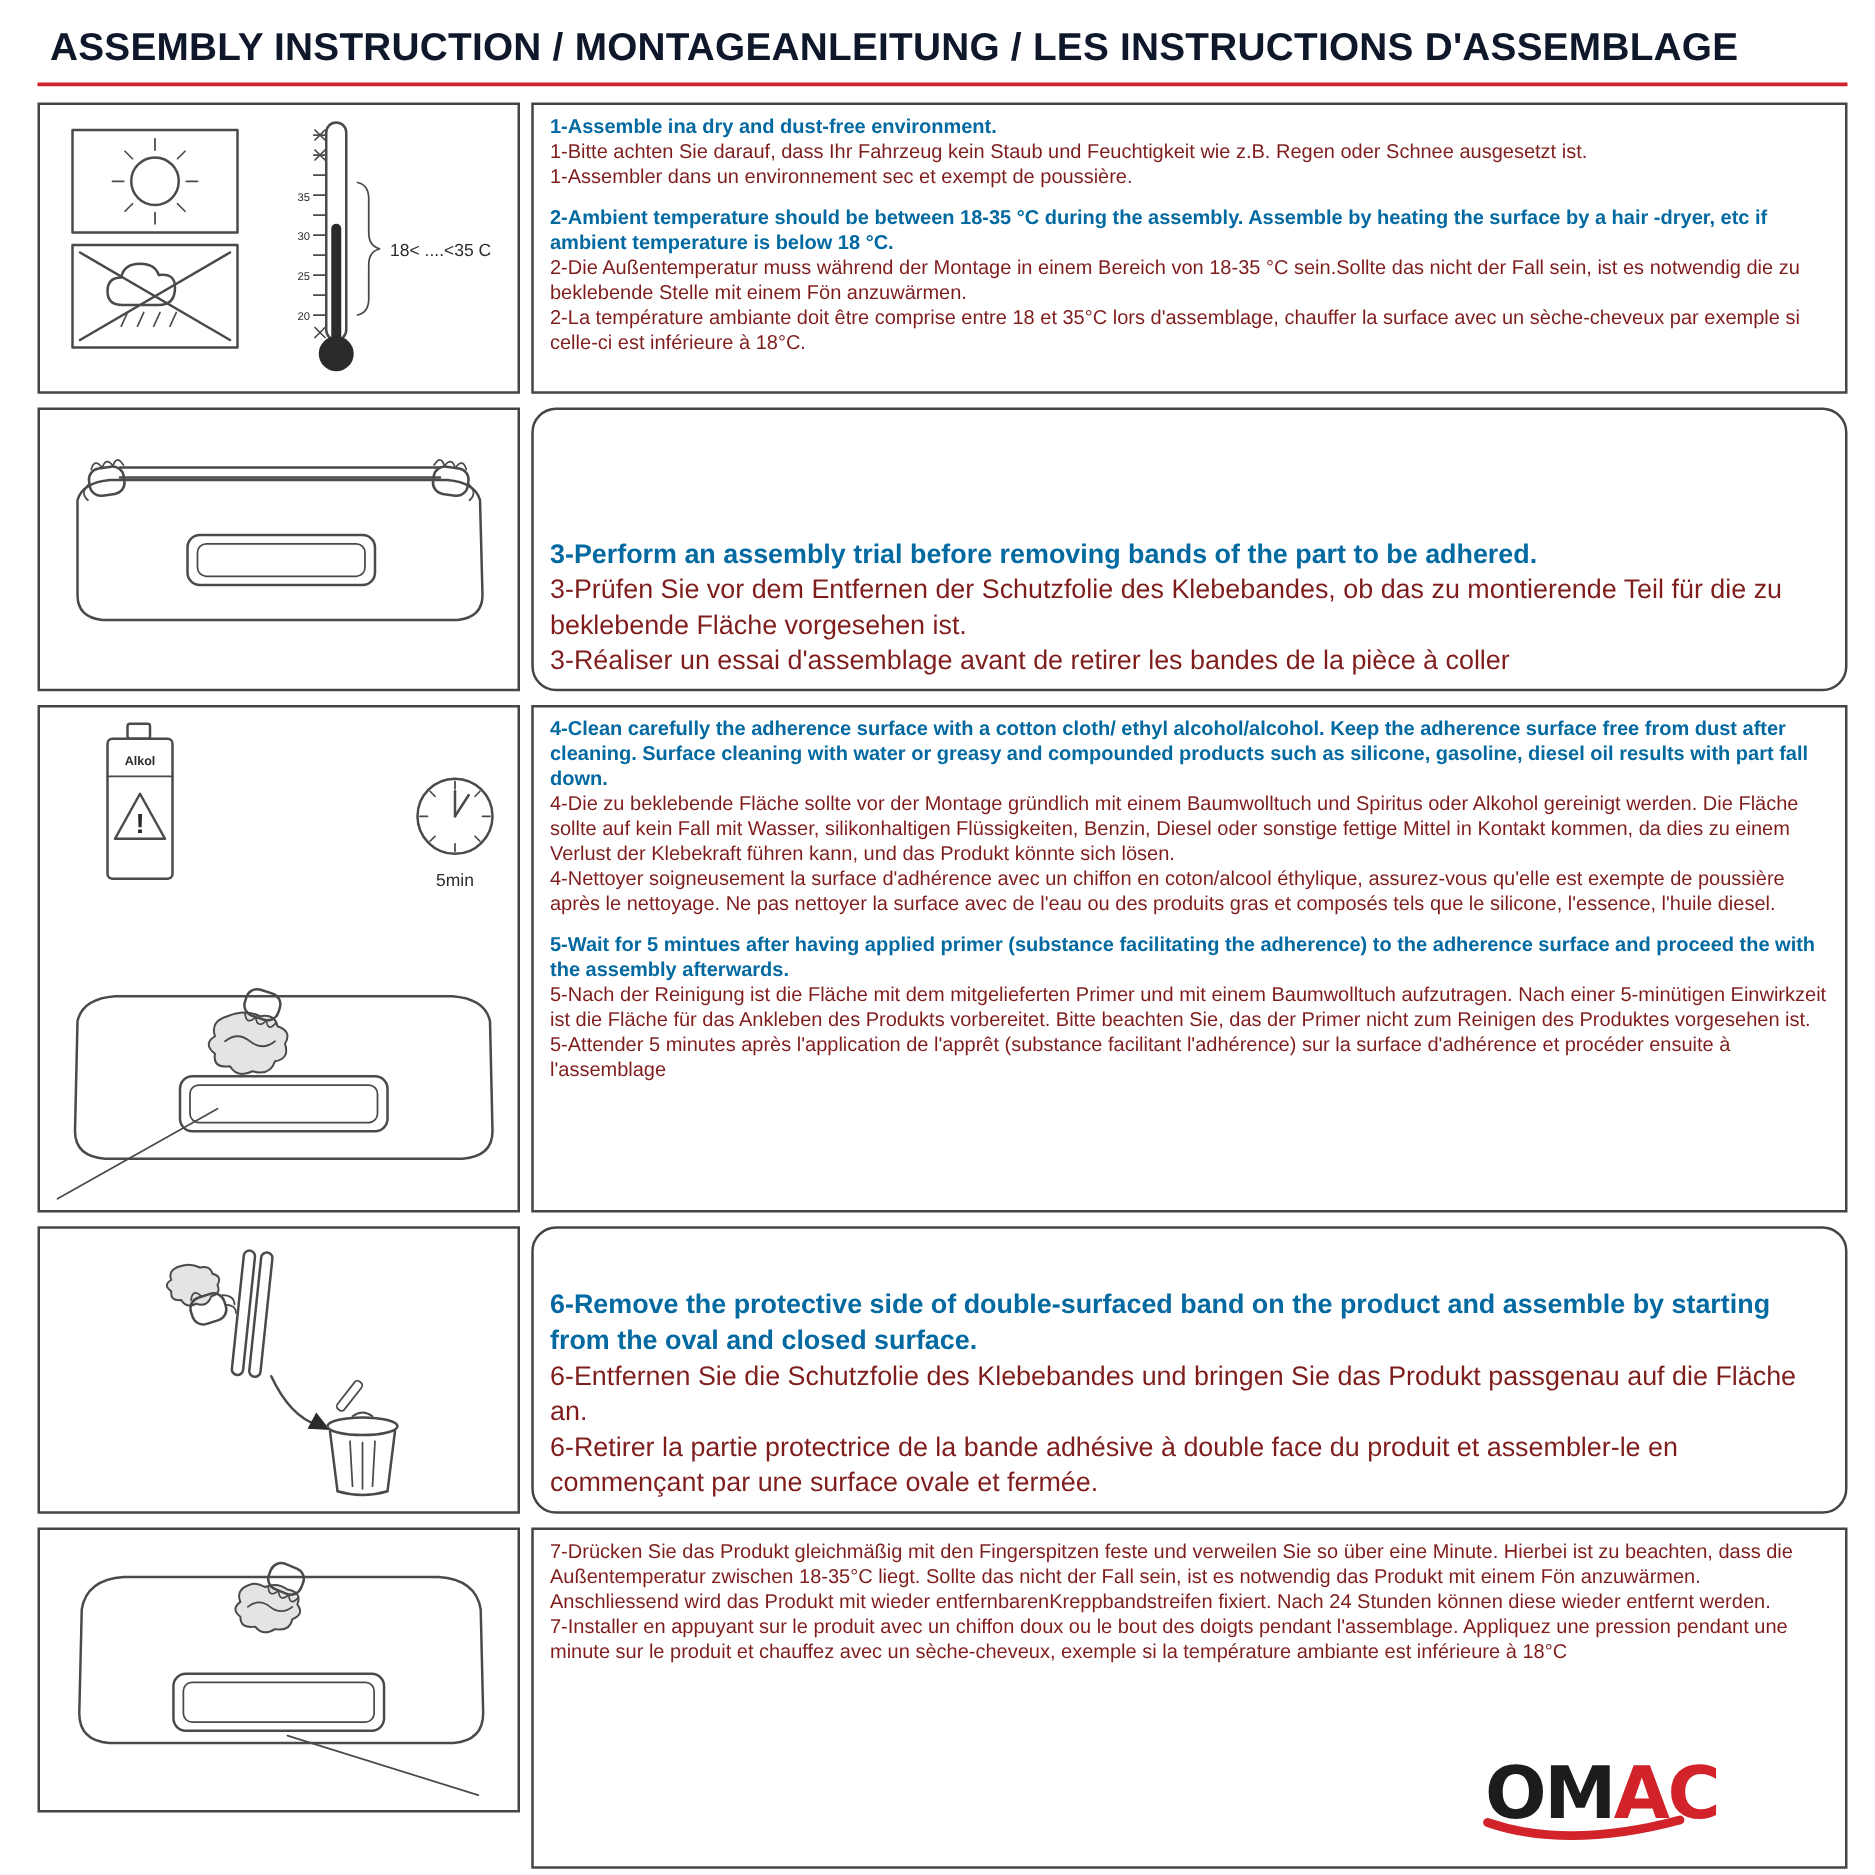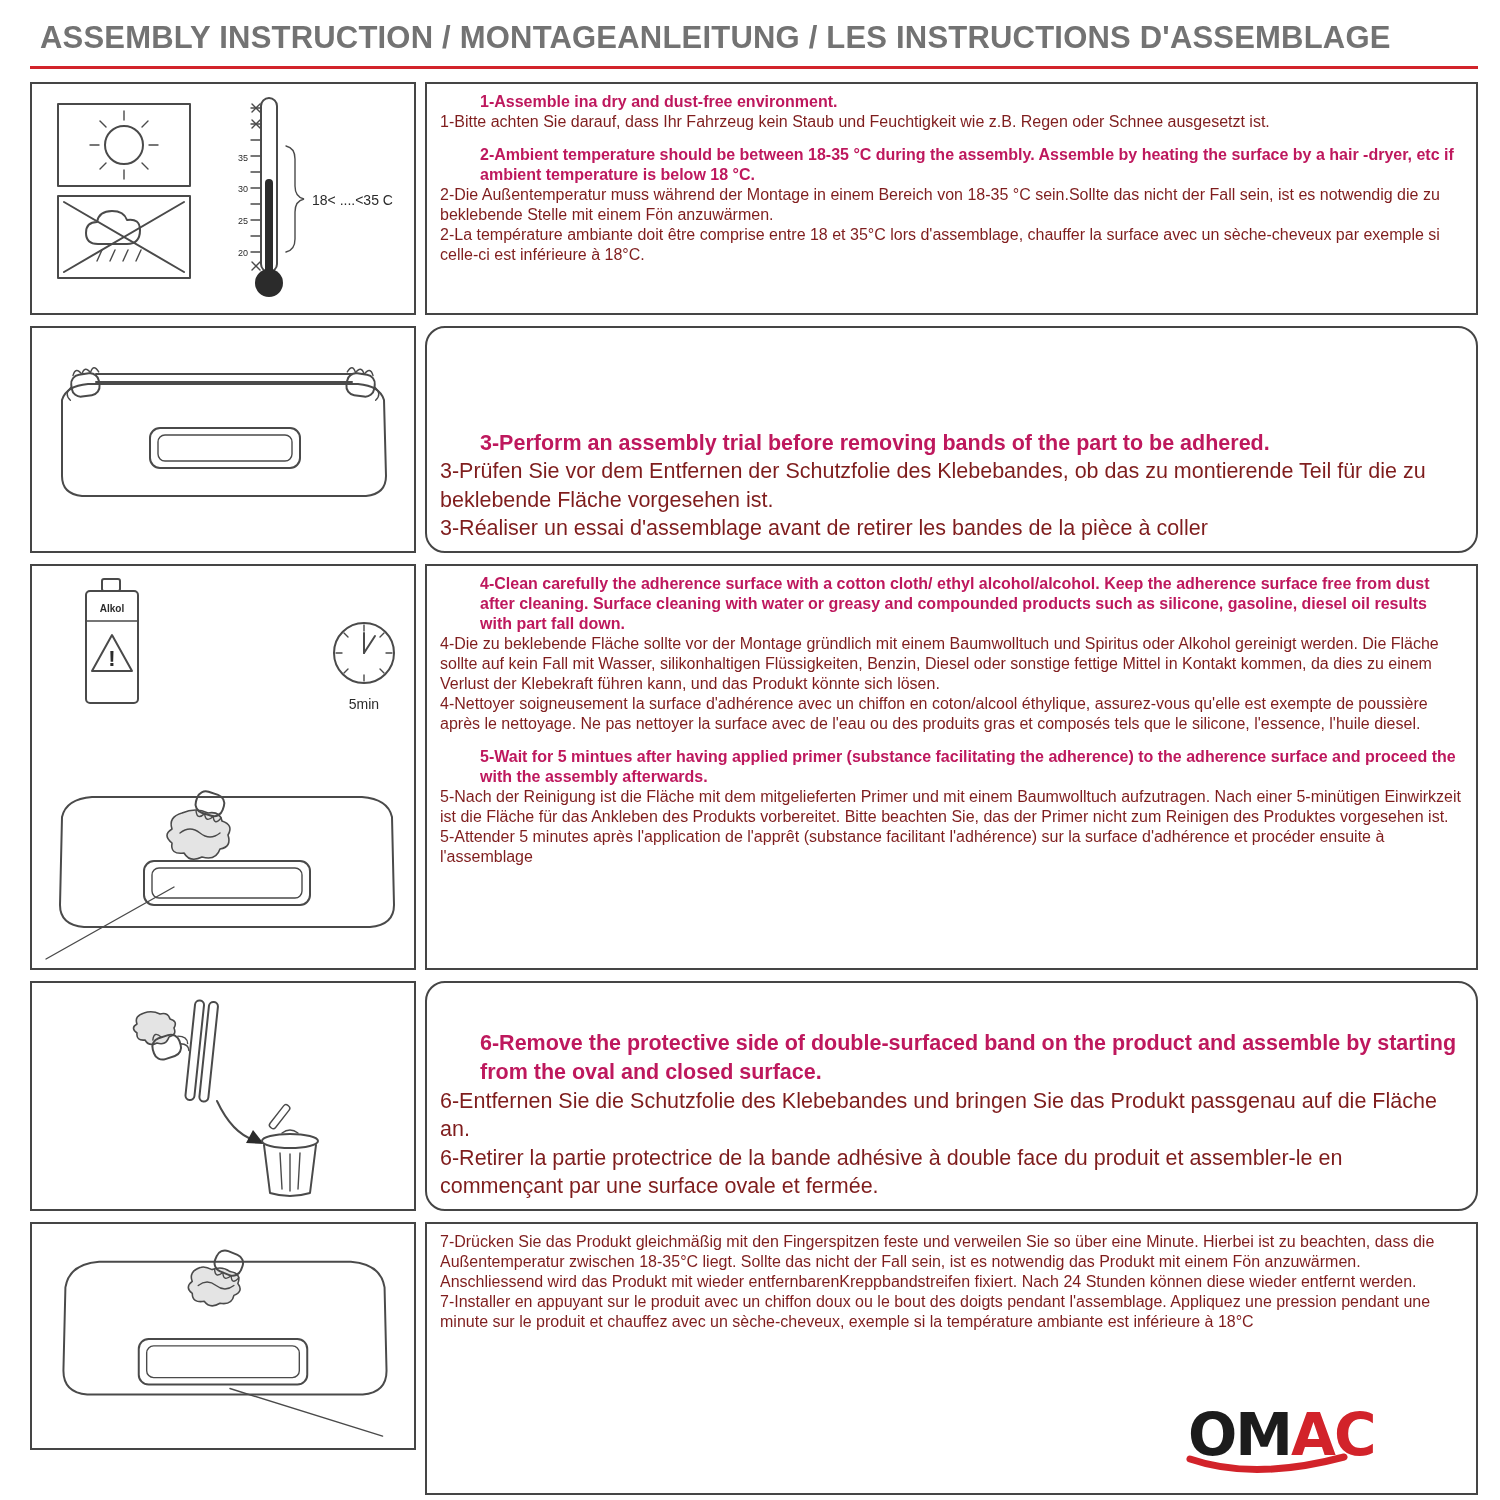--- a/index.html
+++ b/index.html
@@ -1,26 +1,26 @@
 <!DOCTYPE html>
 <html><head>
 <meta charset="utf-8">
 <style>
   html,body{margin:0;padding:0;background:#ffffff;}
   body{width:1500px;height:1500px;font-family:"Liberation Sans","DejaVu Sans",sans-serif;color:#4a4a4a;}
   .page{position:relative;width:1500px;height:1500px;box-sizing:border-box;padding:14px 22px 0 30px;}
-  .page-title{color:#737373;font-size:31px;font-weight:700;margin:6px 0 10px 10px;letter-spacing:.2px;white-space:nowrap;}
+  .page-title{color:#0f172a;font-size:31px;font-weight:700;margin:6px 0 10px 10px;letter-spacing:.2px;white-space:nowrap;}
   .title-rule{border:none;border-top:3px solid #d2232a;margin:0 0 13px 0;}
   .row{display:flex;gap:9px;margin-bottom:11px;align-items:flex-start;}
   .figure-box{flex:0 0 386px;width:386px;border:2px solid #454545;box-sizing:border-box;background:#fff;overflow:hidden;text-align:center;}
   .text-box{flex:1;border:2px solid #454545;box-sizing:border-box;padding:8px 14px 8px 13px;overflow:hidden;background:#fff;}
   .h233{height:233px}.h227{height:227px}.h406{height:406px}.h230{height:230px}.h228{height:228px}.h273{height:273px}
   .v-center{display:flex;flex-direction:column;justify-content:flex-end;border-radius:20px;}
   .para{margin:0;color:#7f1d1d;}
-  .para.bold{font-weight:700;color:#be185d;margin-left:40px;}
+  .para.bold{font-weight:700;color:#0369a1;}
   .size-s .para{font-size:16px;line-height:1.25;}
   .size-l .para{font-size:21.5px;line-height:1.33;}
   .size-s .para.bold{margin-top:13px;}
   .para:first-child{margin-top:0 !important;}
   .fig{width:100%;height:100%;display:block;}
   .sk{stroke:#4a4a4a;stroke-width:2;fill:none;stroke-linecap:round;stroke-linejoin:round;}
   .sk-thin{stroke:#4a4a4a;stroke-width:1.4;fill:none;stroke-linecap:round;}
   .ink{fill:#2b2b2b;}
   .cloth{fill:#e4e4e4;stroke:#4a4a4a;stroke-width:1.6;stroke-linejoin:round;}
   .svgtxt{fill:#2b2b2b;font-family:"Liberation Sans",sans-serif;}
@@ -85,20 +85,21 @@
           <line class="sk-thin" x1="220" y1="178" x2="228" y2="186"></line>
             <line class="sk-thin" x1="228" y1="178" x2="220" y2="186"></line>
           <path class="sk-thin" d="M254,62 q9,2 9,13 l0,27 q0,11 9,13 q-9,2 -9,13 l0,27 q0,11 -9,13"></path>
           <text class="svgtxt" x="280" y="121" font-size="14">18&lt; ....&lt;35 C</text>
         </g>
       </svg>
     </div>
     <div class="text-box h233 size-s">
         <p class="para bold">1-Assemble ina dry and dust-free environment.</p>
         <p class="para ">1-Bitte achten Sie darauf, dass Ihr Fahrzeug kein Staub und Feuchtigkeit wie z.B. Regen oder Schnee ausgesetzt ist.</p>
+        <p class="para ">1-Assembler dans un environnement sec et exempt de poussière.</p>
         <p class="para bold">2-Ambient temperature should be between 18-35 °C during the assembly. Assemble by heating the surface by a hair -dryer, etc if ambient temperature is below 18 °C.</p>
         <p class="para ">2-Die Außentemperatur muss während der Montage in einem Bereich von 18-35 °C sein.Sollte das nicht der Fall sein, ist es notwendig die zu beklebende Stelle mit einem Fön anzuwärmen.</p>
         <p class="para ">2-La température ambiante doit être comprise entre 18 et 35°C lors d'assemblage, chauffer la surface avec un sèche-cheveux par exemple si celle-ci est inférieure à 18°C.</p>
       </div>
   </div>
 
   <div class="row">
     <div class="figure-box h227">
       <svg class="fig" viewBox="0 0 382 223">
         <g>

